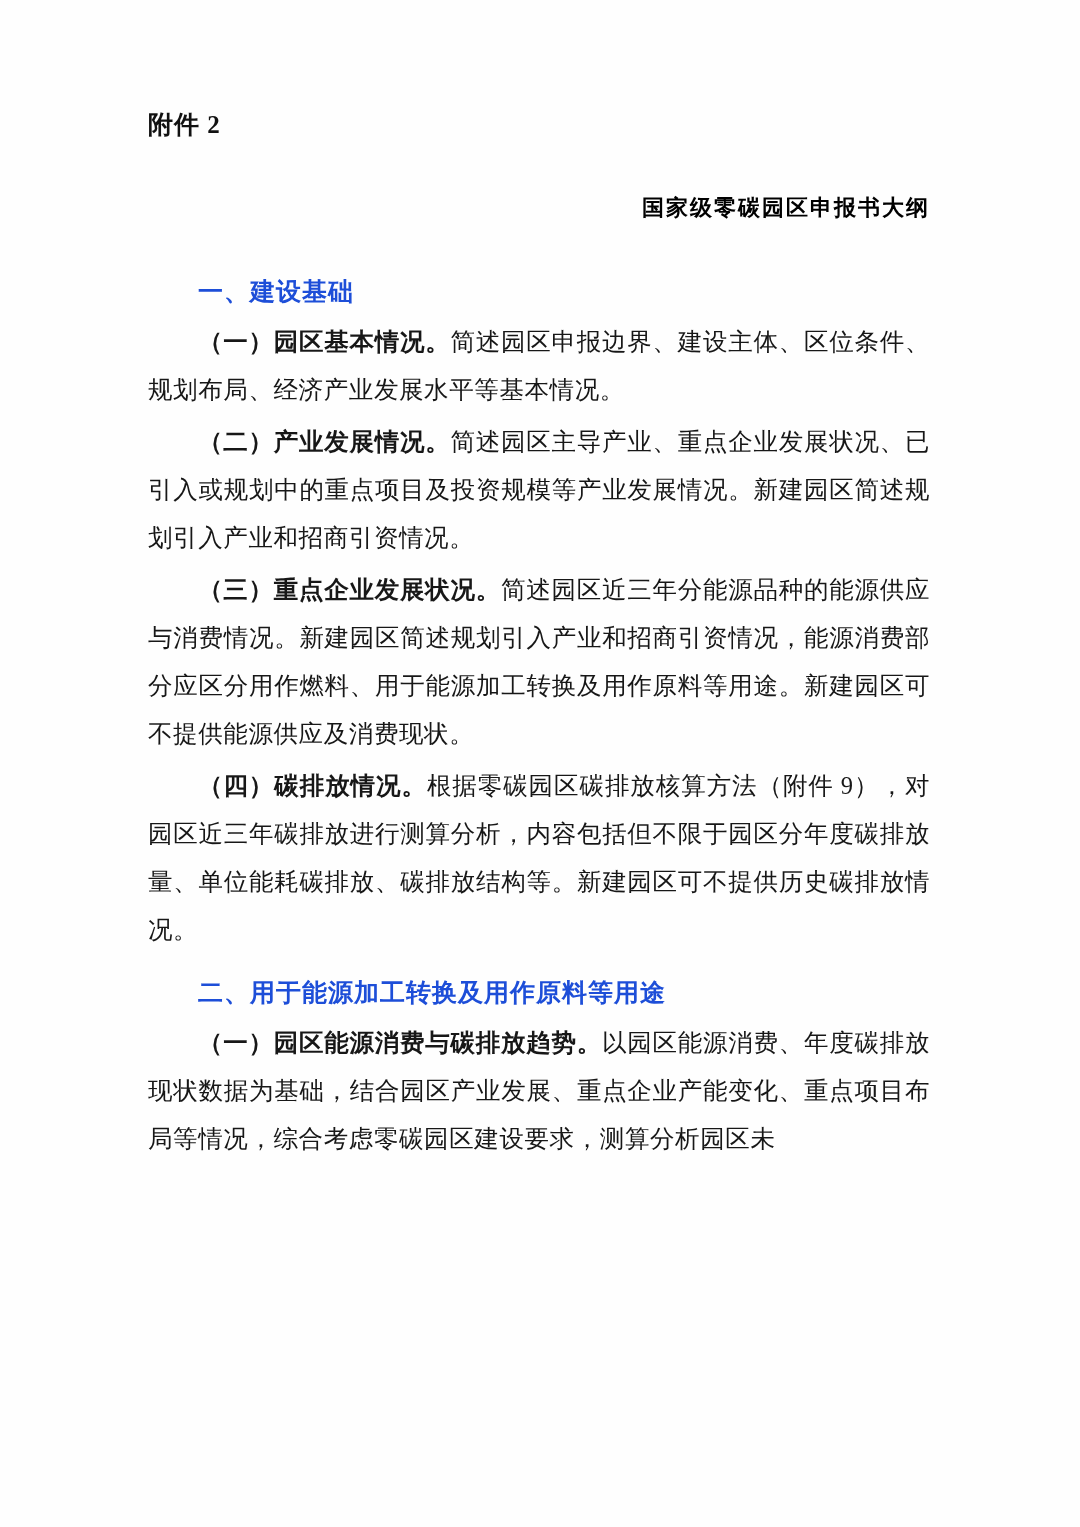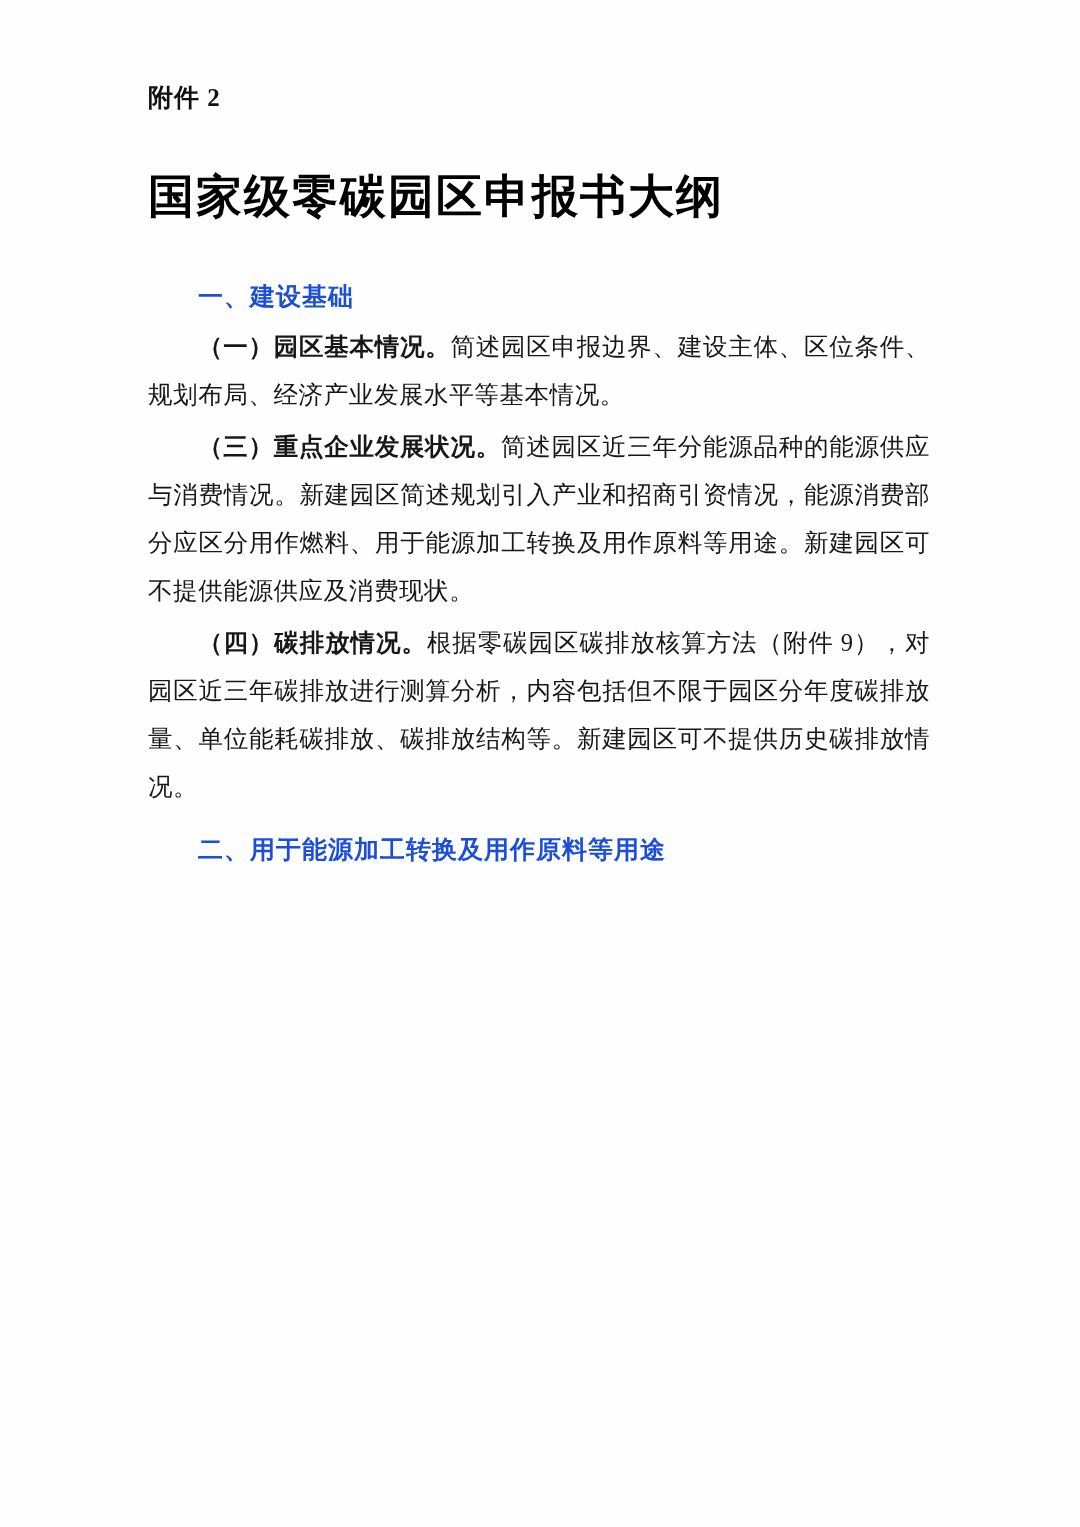--- a/index.html
+++ b/index.html
@@ -13,33 +13,33 @@
     font-family: "Liberation Serif", "DejaVu Serif", serif;
     color: #1a1a1a;
     overflow: hidden;
   }
   .page {
     position: relative;
     width: 1080px;
     height: 1527px;
     background: #fefefe;
     box-sizing: border-box;
-    padding: 81px 150px 60px 148px;
+    padding: 108px 150px 60px 148px;
   }
   .attachment-label {
     font-family: "Liberation Serif", "DejaVu Serif", serif;
     font-size: 25px;
     font-weight: bold;
     letter-spacing: 1px;
     color: #111;
     margin: 0 0 52px 0;
   }
   .doc-title {
-    text-align: left;
-    font-size: 46px;
+    text-align: right;
+    font-size: 22px;
     font-weight: bold;
     letter-spacing: 2px;
     color: #000;
     margin: 0 0 52px 0;
     font-family: Liberation Serif, serif;
   }
   .section-heading {
     font-size: 25px;
     font-weight: bold;
     color: #1d4ed8;
@@ -70,25 +70,31 @@
   <div class="attachment-label">附件 2</div>
 
   <h1 class="doc-title">国家级零碳园区申报书大纲</h1>
 
   <h2 class="section-heading">一、建设基础</h2>
 
   <p class="para">
     <span class="lead">（一）园区基本情况。</span><span>简述园区申报边界、建设主体、区位条件、规划布局、经济产业发展水平等基本情况。</span>
   </p>
 
+  <p class="para">
+    <span class="lead">（二）产业发展情况。</span><span>简述园区主导产业、重点企业发展状况、已引入或规划中的重点项目及投资规模等产业发展情况。新建园区简述规划引入产业和招商引资情况。</span>
+  </p>
 
   <p class="para">
     <span class="lead">（三）重点企业发展状况。</span><span>简述园区近三年分能源品种的能源供应与消费情况。新建园区简述规划引入产业和招商引资情况，能源消费部分应区分用作燃料、用于能源加工转换及用作原料等用途。新建园区可不提供能源供应及消费现状。</span>
   </p>
 
   <p class="para">
     <span class="lead">（四）碳排放情况。</span><span>根据零碳园区碳排放核算方法（附件 9），对园区近三年碳排放进行测算分析，内容包括但不限于园区分年度碳排放量、单位能耗碳排放、碳排放结构等。新建园区可不提供历史碳排放情况。</span>
   </p>
 
   <h2 class="section-heading">二、用于能源加工转换及用作原料等用途</h2>
 
+  <p class="para">
+    <span class="lead">（一）园区能源消费与碳排放趋势。</span><span>以园区能源消费、年度碳排放现状数据为基础，结合园区产业发展、重点企业产能变化、重点项目布局等情况，综合考虑零碳园区建设要求，测算分析园区未</span>
+  </p>
 
 </div>
 
 </body></html>

